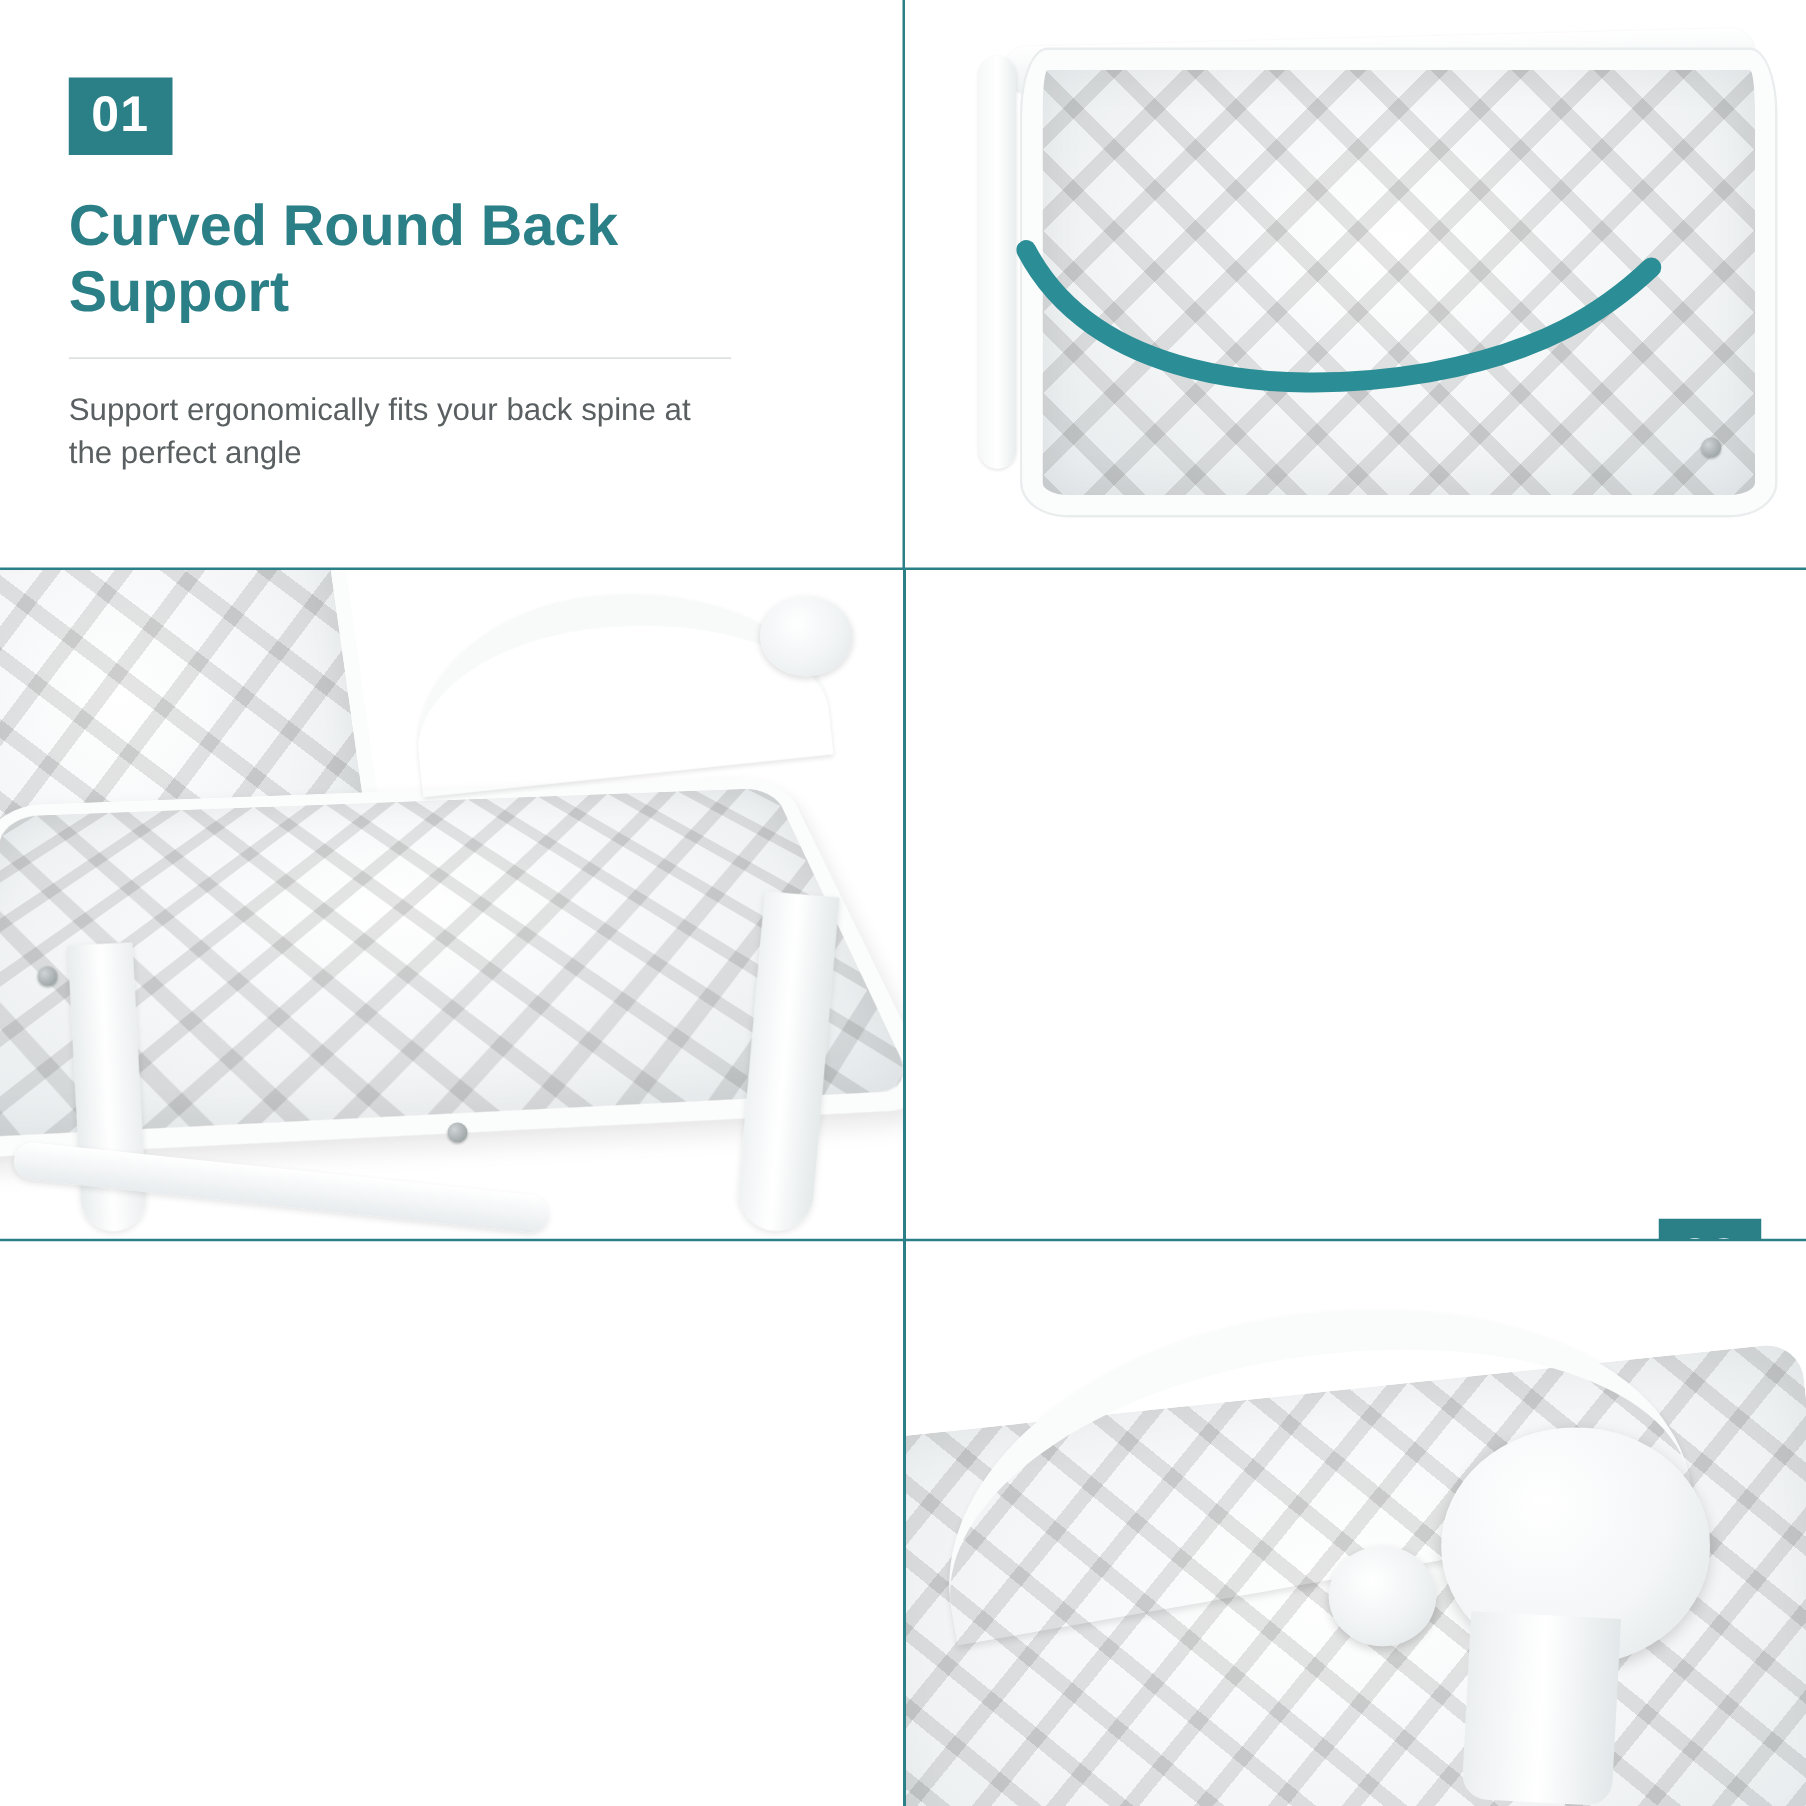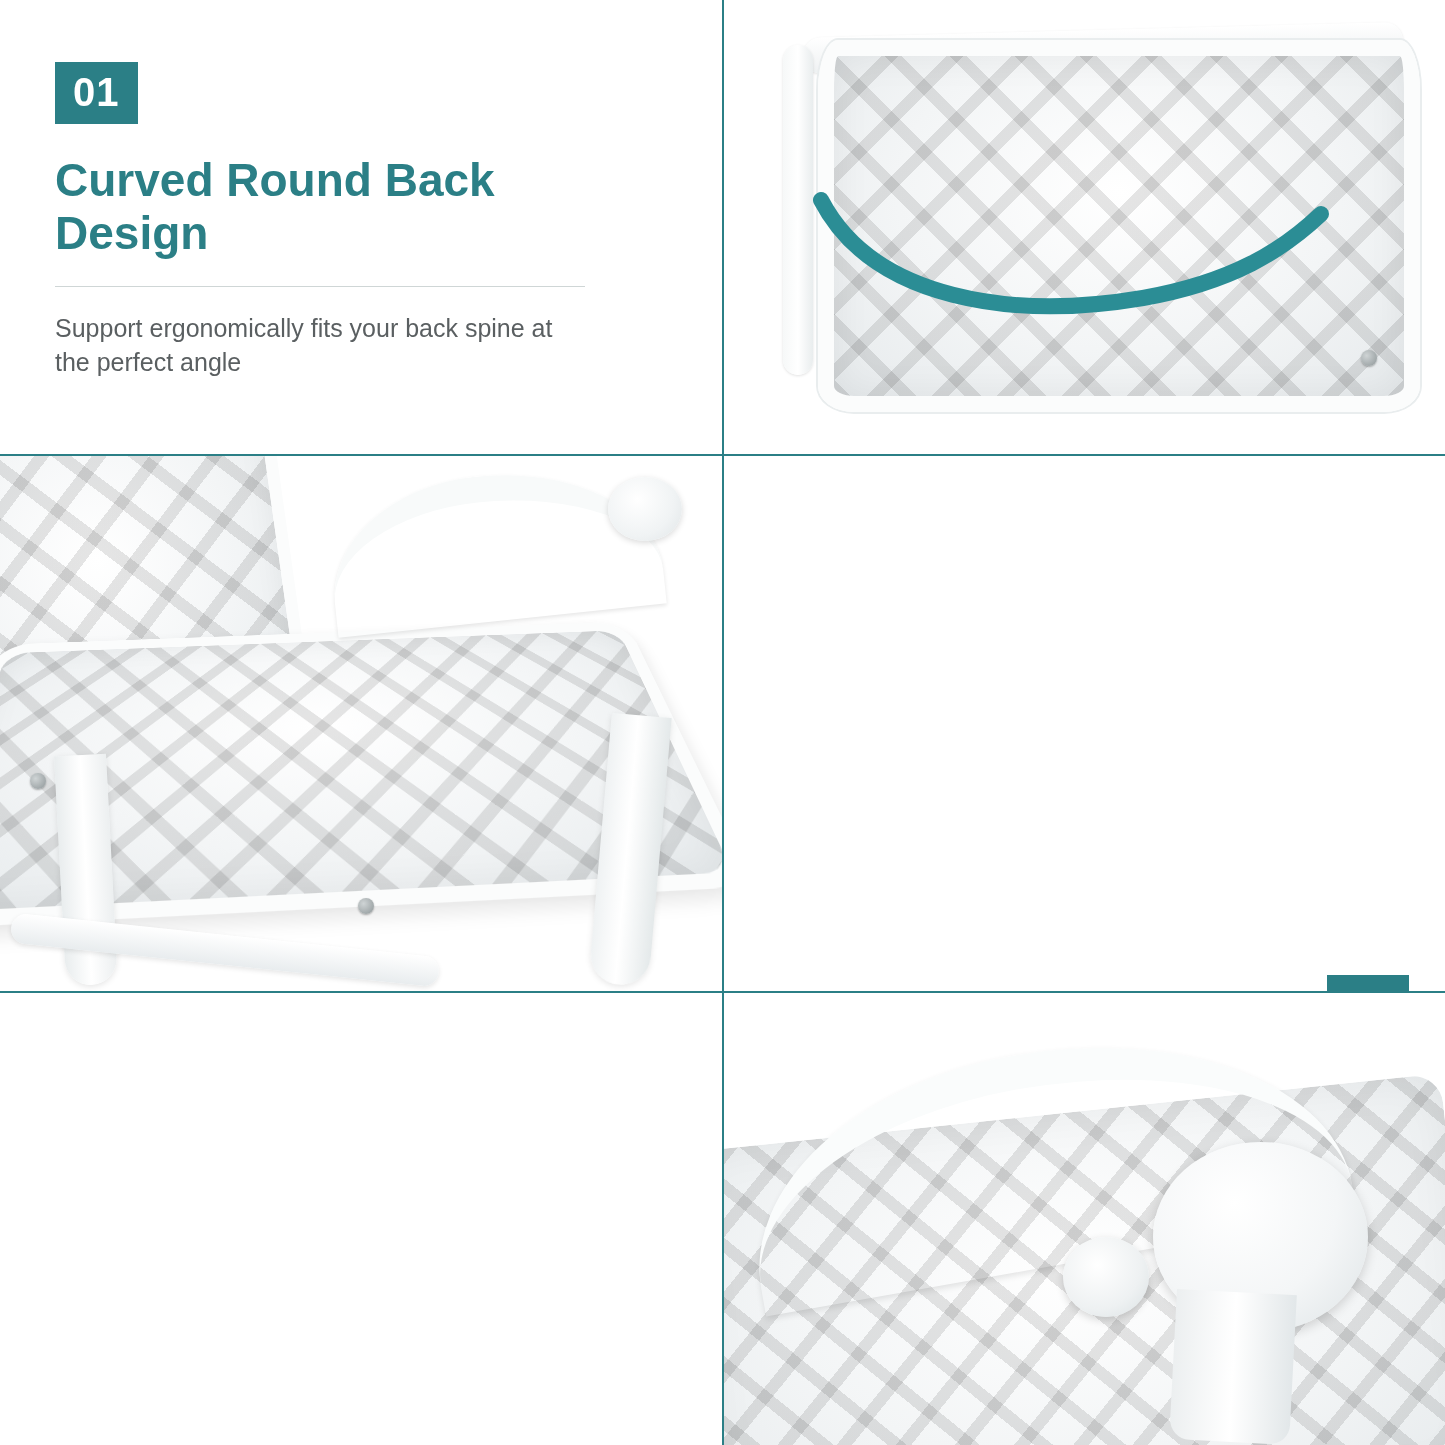--- a/index.html
+++ b/index.html
@@ -205,21 +205,21 @@
   }
 </style>
 </head>
 <body>
 
 <div class="page">
 
   <div class="cell cell-01">
     <div class="block-01">
       <span class="badge">01</span>
-      <div class="headline">Curved Round Back Design</div>
+      <div class="headline">Curved Round Back Support</div>
       <div class="rule"></div>
       <div class="subtext">Support ergonomically fits your back spine at the perfect angle</div>
     </div>
   </div>
 
   <div class="cell cell-img1">
     <div class="photo">
       <div class="p1-topbar"></div>
       <div class="p1-leftpost"></div>
       <div class="p1-rightpost"></div>

